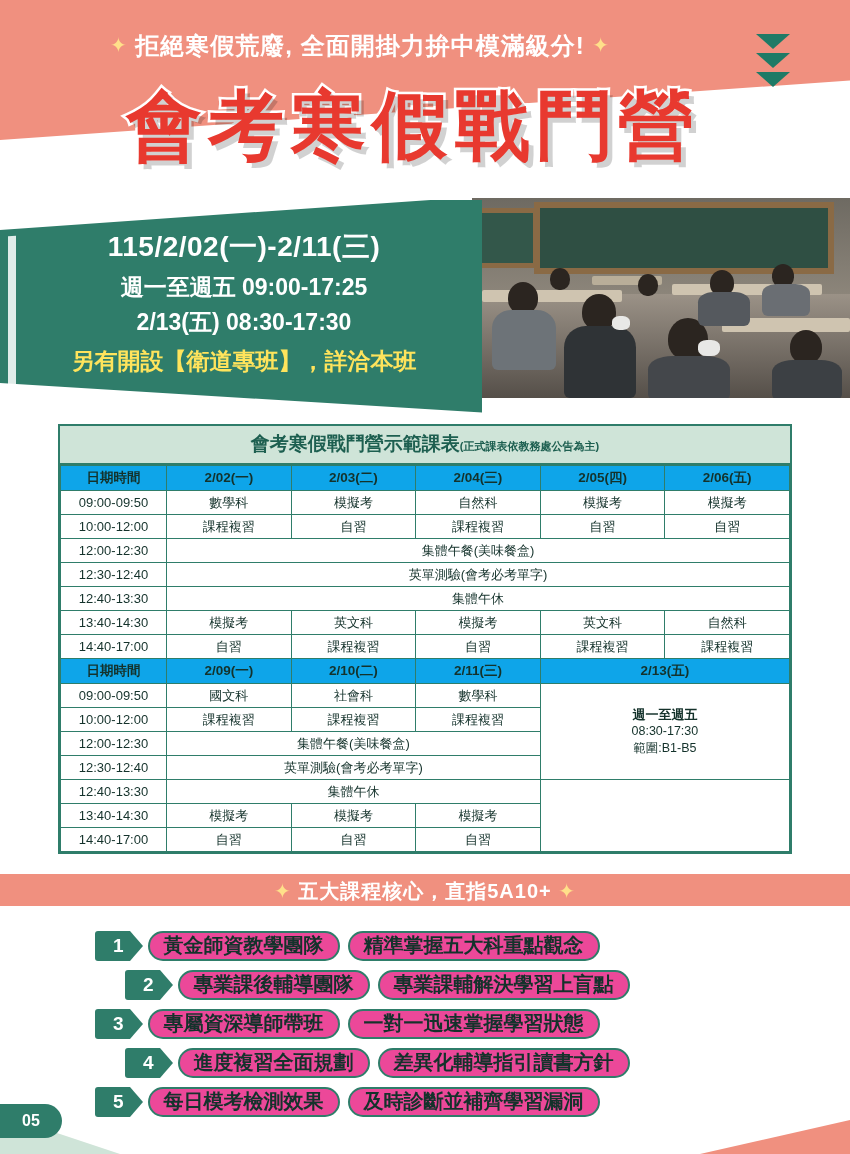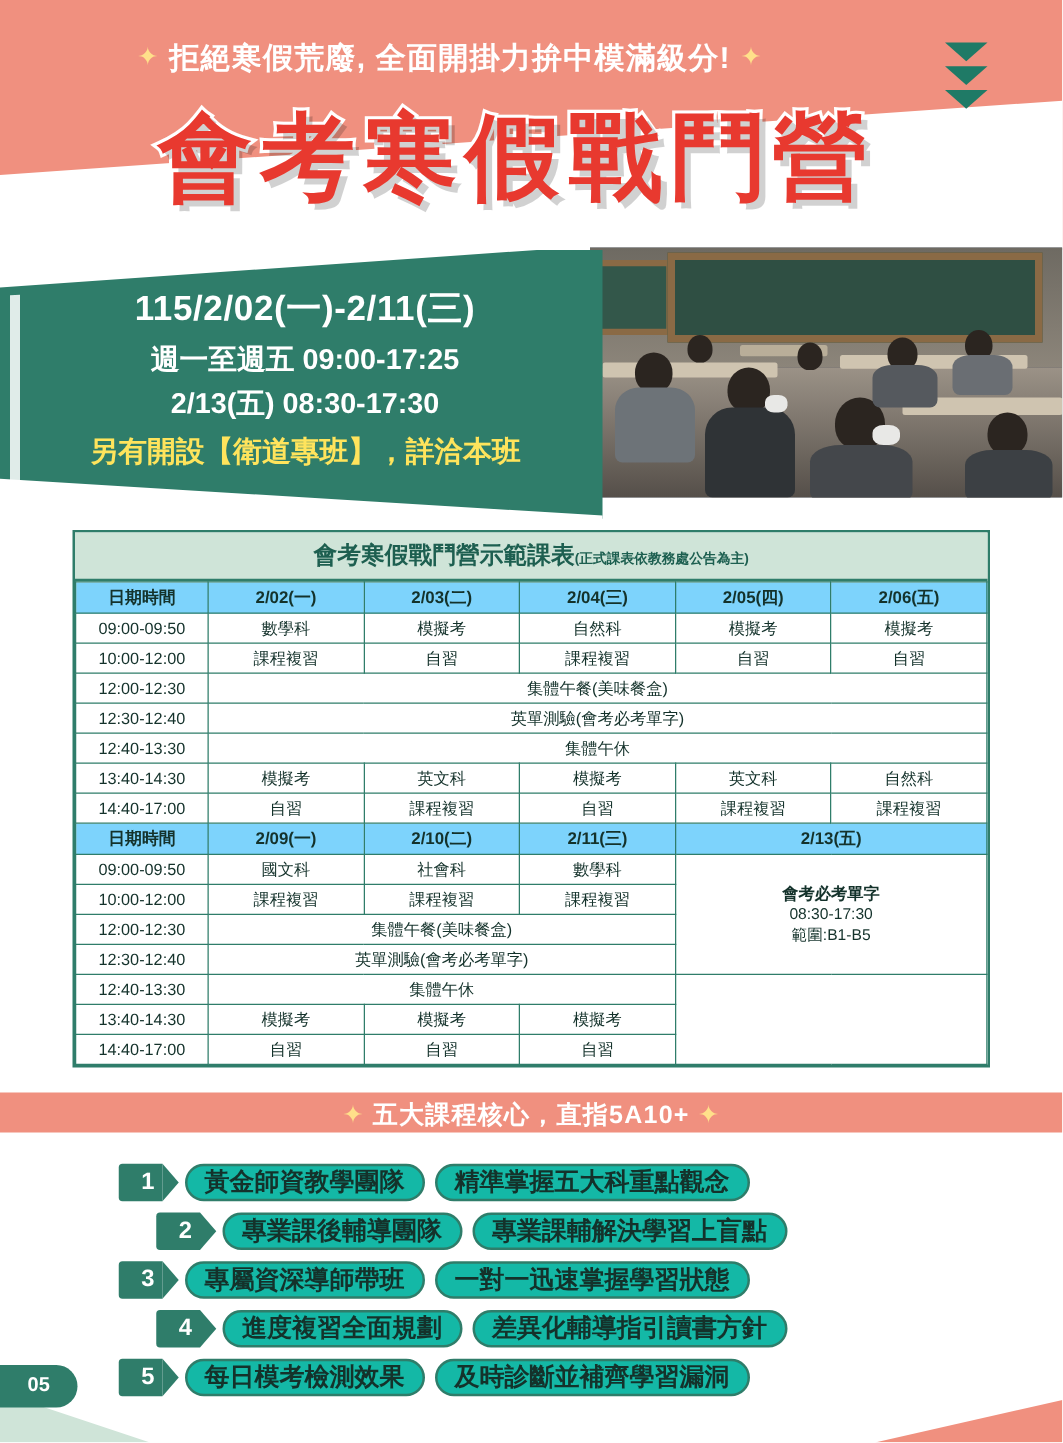--- a/index.html
+++ b/index.html
@@ -220,21 +220,21 @@
     padding: 1px 2px;
     background: #ffffff;
   }
   td.timecol {
     width: 106px;
     background: #eef6f1;
     font-size: 12.5px;
     color: #13463a;
   }
   tr.headrow td {
-    background: #7dd3fc;
+    background: #0ea5e9;
     font-weight: bold;
     font-size: 13.5px;
     height: 25px;
   }
   td.tall { height: 27px; }
   td.bigexam {
     font-size: 20px; font-weight: bold; color: #14322b; line-height: 1.35;
   }
   td.bigexam .small { font-size: 12.5px; font-weight: normal; display:block; }
 
@@ -291,29 +291,29 @@
   .pill {
     height: 30px;
     border: 2px solid #2f7d6a;
     border-radius: 15px;
     display: flex; align-items: center;
     padding: 0 14px;
     margin-left: 18px;
     font-size: 20px;
     font-weight: bold;
     color: #14322b;
-    background: #14b8a6;
+    background: #ec4899;
     white-space: nowrap;
   }
   .pill.second { margin-left: 8px; }
 
   
   .page-num {
     position: absolute;
-    left: 0; bottom: 28px;
+    left: 0; bottom: 16px;
     width: 62px; height: 34px;
     background: #2f7d6a;
     border-radius: 0 17px 17px 0;
     color: #ffffff;
     font-size: 16px;
     font-weight: bold;
     display: flex; align-items: center; justify-content: center;
     z-index: 6;
   }
   .foot-tri {
@@ -456,21 +456,21 @@
           <td>2/10(二)</td>
           <td>2/11(三)</td>
           <td colspan="2">2/13(五)</td>
         </tr>
         <tr>
           <td class="timecol">09:00-09:50</td>
           <td class="tall">國文科</td>
           <td class="tall">社會科</td>
           <td class="tall">數學科</td>
           <td colspan="2" rowspan="4" class="bigexam">
-            <span>會考必考單字</span>
+            <span>週一至週五</span>
             <span class="small">08:30-17:30</span>
             <span class="small">範圍:B1-B5</span>
           </td>
         </tr>
         <tr>
           <td class="timecol">10:00-12:00</td>
           <td class="tall">課程複習</td>
           <td class="tall">課程複習</td>
           <td class="tall">課程複習</td>
         </tr>

